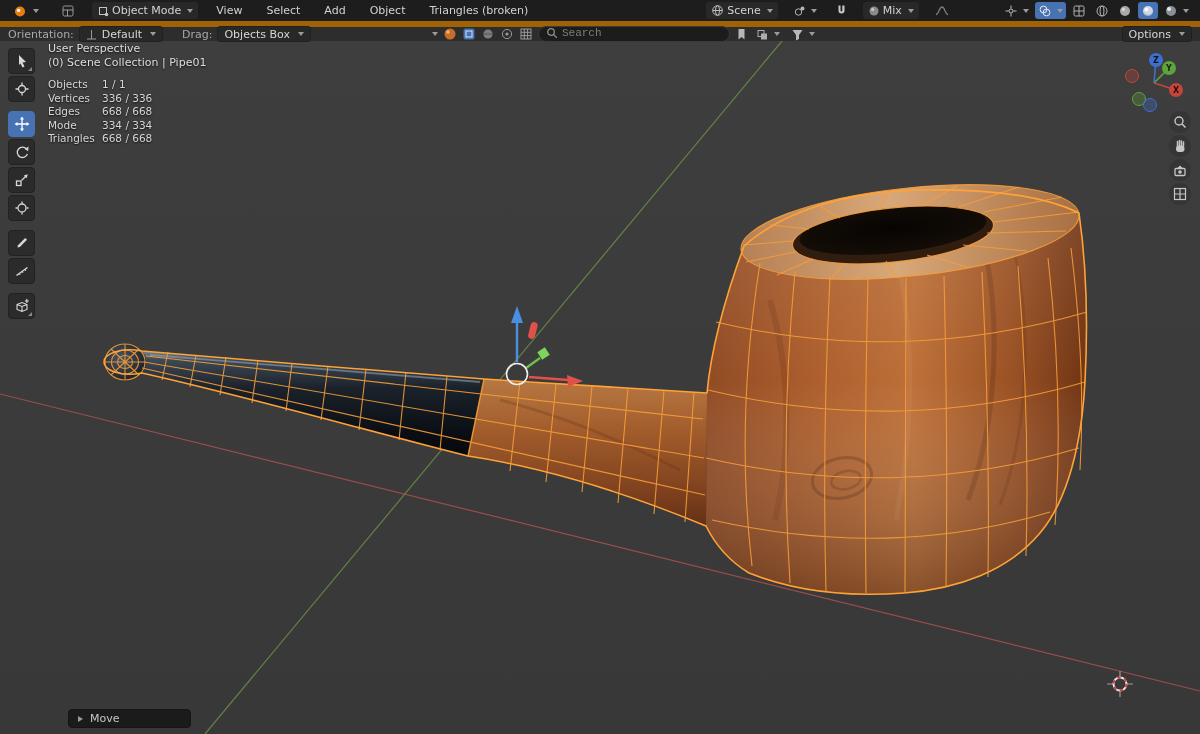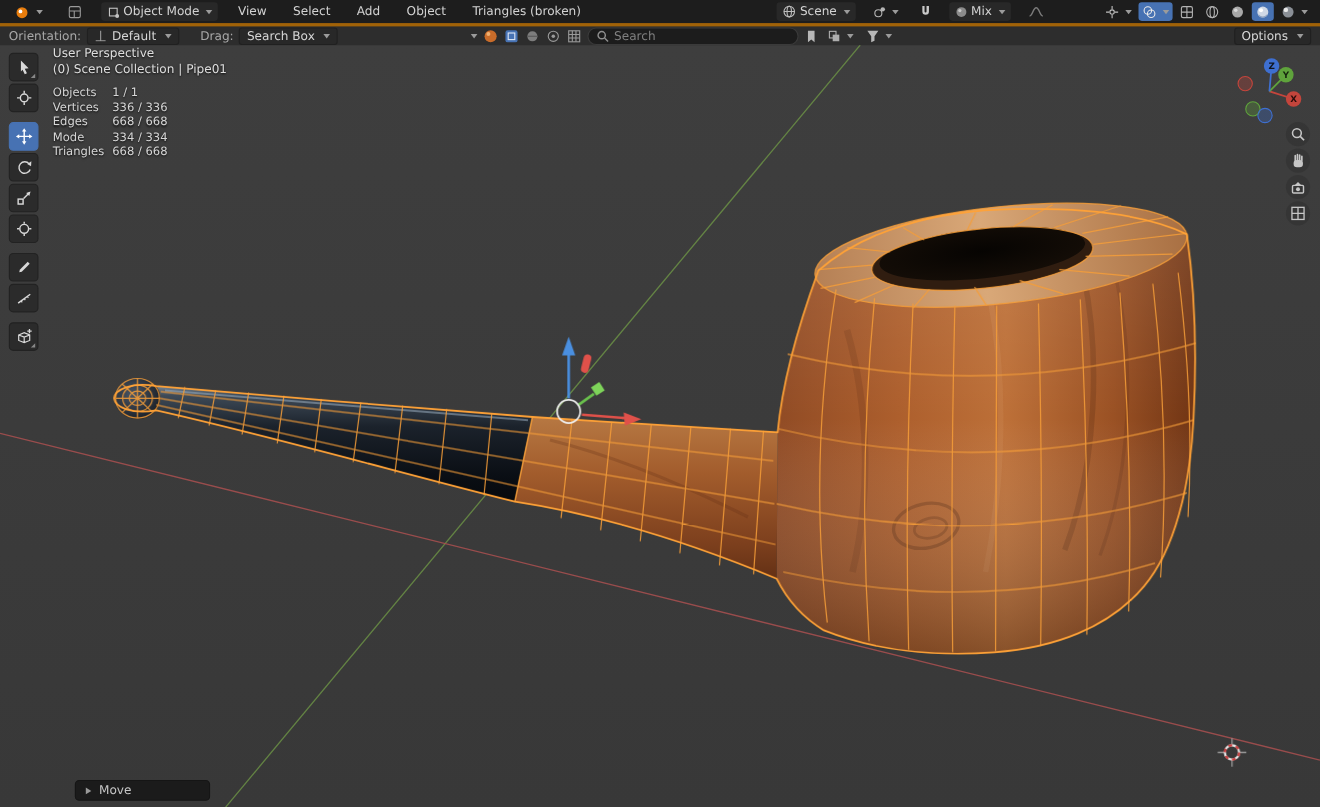--- a/index.html
+++ b/index.html
@@ -15,27 +15,27 @@
   .dd { background:#282828; }
   .menu-item { padding:0 6px; height:17px; display:inline-flex; align-items:center; border-radius:3px;}
   .spacer-a { width:148px; }
   .right-group { margin-left:auto; display:flex; align-items:center; gap:3px; }
   .icon-btn { display:inline-flex; align-items:center; justify-content:center; gap:2px;
               height:17px; padding:0 3px; border-radius:3px; }
   .icon-btn.active { background:#4772b3; }
   
   .toolsettings { height:20px; background:#2d2d2d; display:flex; align-items:center;
                   padding:0 8px; font-size:11px; color:#c9c9c9; gap:5px; position:relative; z-index:5;
-                  border-top:3px solid #a16207;}
+                  border-top:6px solid #a16207;}
   .ts-label { color:#a8a8a8; }
   .dd2 { background:#282828; border:1px solid #202020; border-radius:3px; height:16px;
          display:inline-flex; align-items:center; gap:5px; padding:0 6px; color:#d6d6d6;}
   .spacer-b { width:108px; }
-  .searchbox { display:inline-flex; align-items:center; gap:4px; background:#1c1c1c;
-               border:1px solid #3a3a3a; border-radius:10px; height:16px; padding:0 7px; width:192px;}
+  .searchbox { display:inline-flex; align-items:flex-start; gap:4px; background:#1c1c1c;
+               border:1px solid #3a3a3a; border-radius:10px; height:16px; padding:0 7px; width:192px;font-family:Liberation Mono, monospace;}
   .searchbox input { background:transparent; border:none; outline:none; color:#cfcfcf;
                      font-size:11px; width:150px; font-family:inherit;}
   .searchbox input::placeholder { color:#7f7f7f; }
   
   .viewport { position:relative; height:693px; background:linear-gradient(#3e3e3e,#383838); overflow:hidden; z-index:1;}
   .scene { position:absolute; left:0; top:-41px; width:1200px; height:734px; }
   
   .toolcol { position:absolute; left:8px; top:7px; display:flex; flex-direction:column; z-index:4;}
   .tool { width:27px; height:26px; background:#2b2b2b; border:1px solid #222; border-radius:4px;
           margin-bottom:2px; display:flex; align-items:center; justify-content:center; position:relative;}
@@ -183,21 +183,21 @@
   <span class="ts-label">Orientation:</span>
   <span class="dd2">
     <svg width="11" height="11">
       <path d="M5.5 1 V10 M1 10 H10" stroke="#9a9a9a" fill="none"></path>
     </svg>
     <span>Default</span>
     <span class="caret"></span>
   </span>
   <span class="ts-label" style="margin-left:14px">Drag:</span>
   <span class="dd2">
-    <span>Search Box</span>
+    <span>Objects Box</span>
     <span class="caret"></span>
   </span>
 
   <span class="spacer-b"></span>
 
   <span class="caret"></span>
   <svg width="14" height="14">
     <circle cx="7" cy="7" r="5.5" fill="#c96c2a"></circle>
       <circle cx="5" cy="5" r="1.8" fill="#f0b070"></circle>
   </svg>

